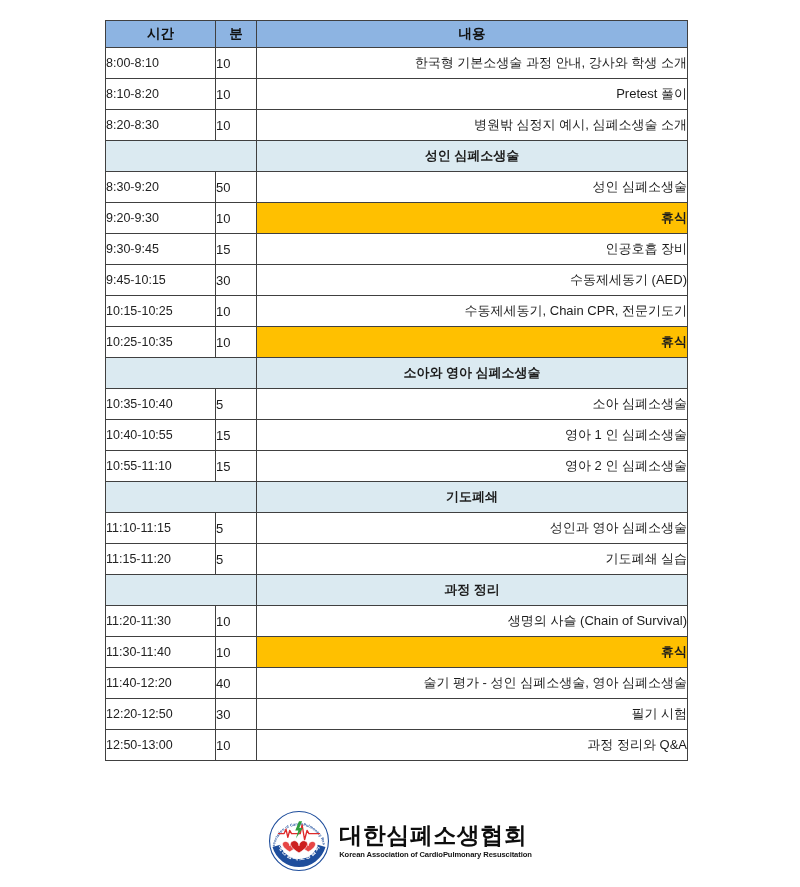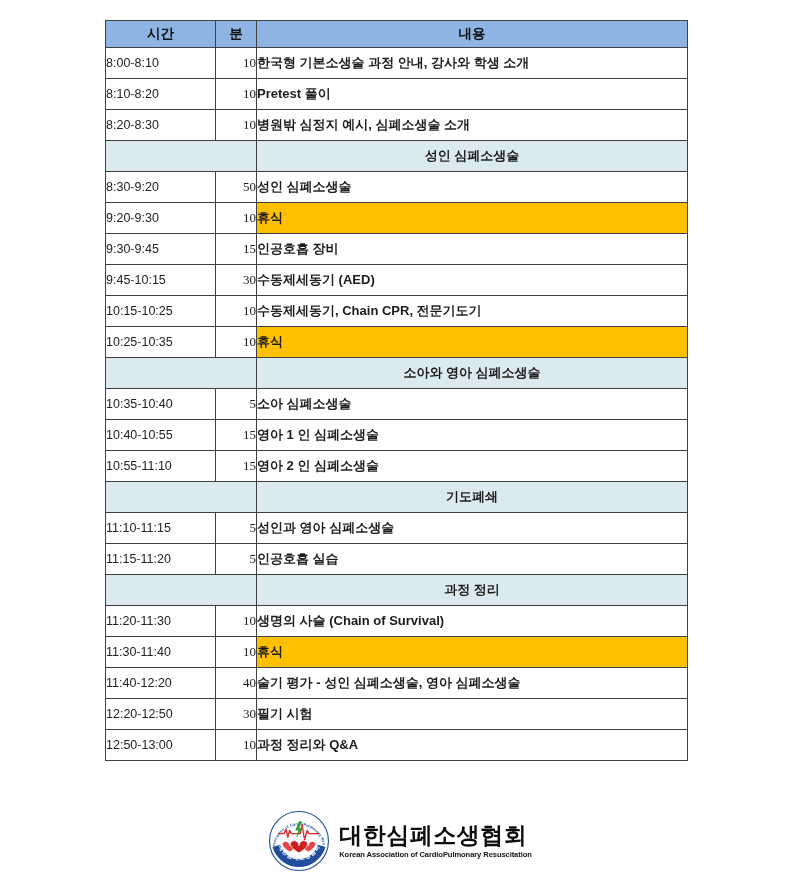--- a/index.html
+++ b/index.html
@@ -19,22 +19,22 @@
     color:#1c1c1c;overflow:hidden;white-space:nowrap;
   }
   table.schedule th{
     height:26px;background:var(--header-bg,#8DB4E2);
     font-size:13.5px;font-weight:700;text-align:center;color:#111;
   }
   table.schedule td{height:30px;font-size:13px;}
   .cell-time{padding:0 15px;}
   .time-wrap{display:flex;justify-content:flex-start;align-items:center;font-size:12.5px;color:#222;}
   .time-dash{color:#444;}
-  .cell-min{text-align:right;font-size:12.5px;color:#222;font-family:Liberation Serif, serif;}
-  .cell-content{padding-left:16px;font-weight:700;text-align:left;}
+  .cell-min{text-align:left;font-size:12.5px;color:#222;}
+  .cell-content{padding-left:16px;font-weight:400;text-align:right;}
   .cell-break{background:var(--break-bg,#FFC000);font-weight:700;padding-left:0;}
   .sec{background:var(--section-bg,#DBEAF1);}
   .sec-title{text-align:center;font-weight:700;padding-left:0;}
   
   .footer{
     position:absolute;left:0;top:810px;width:800px;
     display:flex;justify-content:center;align-items:center;gap:9px;
   }
   .seal{width:62px;height:62px;flex:0 0 auto;}
   .org-text{display:flex;flex-direction:column;justify-content:center;}
@@ -215,21 +215,21 @@
       </tr>
       <tr>
         <td class="cell-time">
           <div class="time-wrap">
             <span>11:15</span>
             <span class="time-dash">-</span>
             <span>11:20</span>
           </div>
         </td>
         <td class="cell-min">5</td>
-        <td class="cell-content">인공호흡 실습</td>
+        <td class="cell-content">기도폐쇄 실습</td>
       </tr>
       <tr>
         <td colspan="2" class="sec"></td>
         <td class="sec sec-title">과정 정리</td>
       </tr>
       <tr>
         <td class="cell-time">
           <div class="time-wrap">
             <span>11:20</span>
             <span class="time-dash">-</span>

